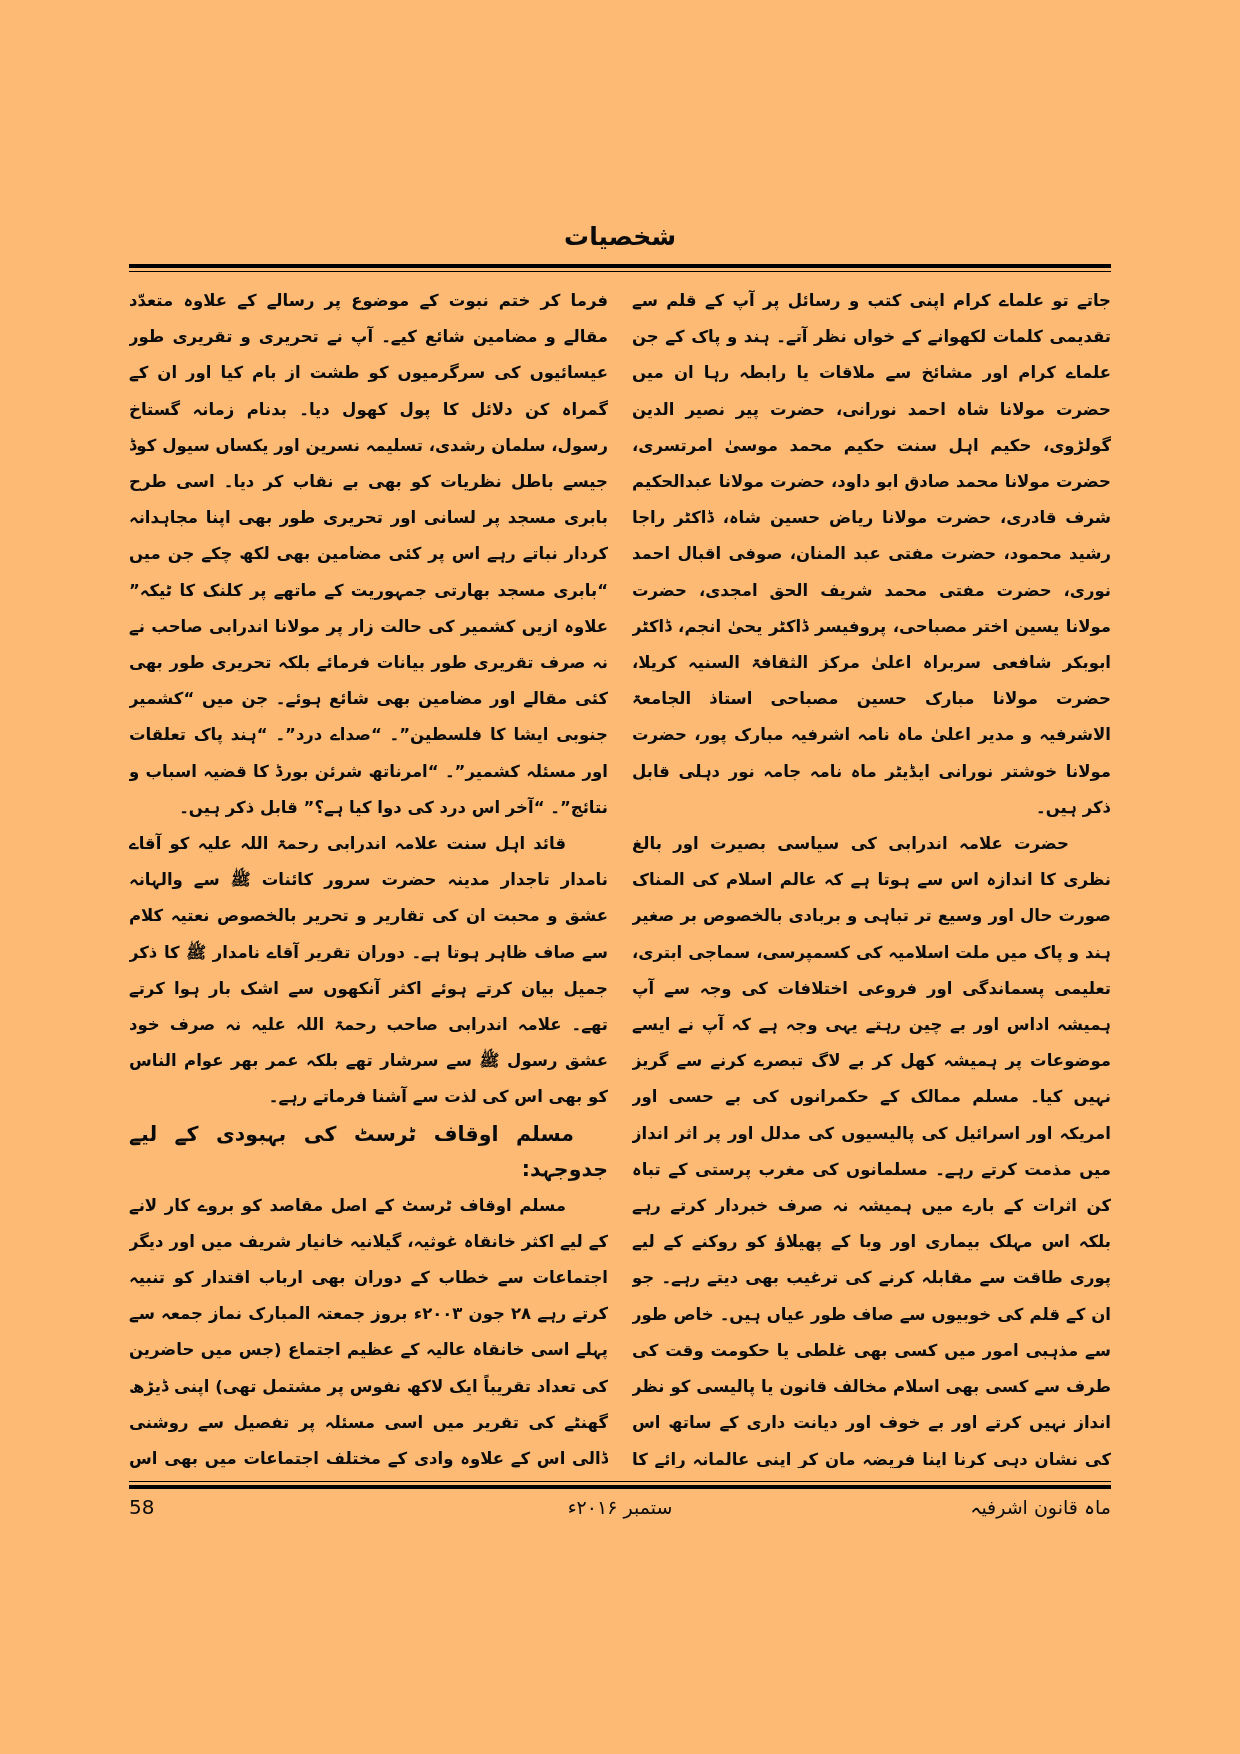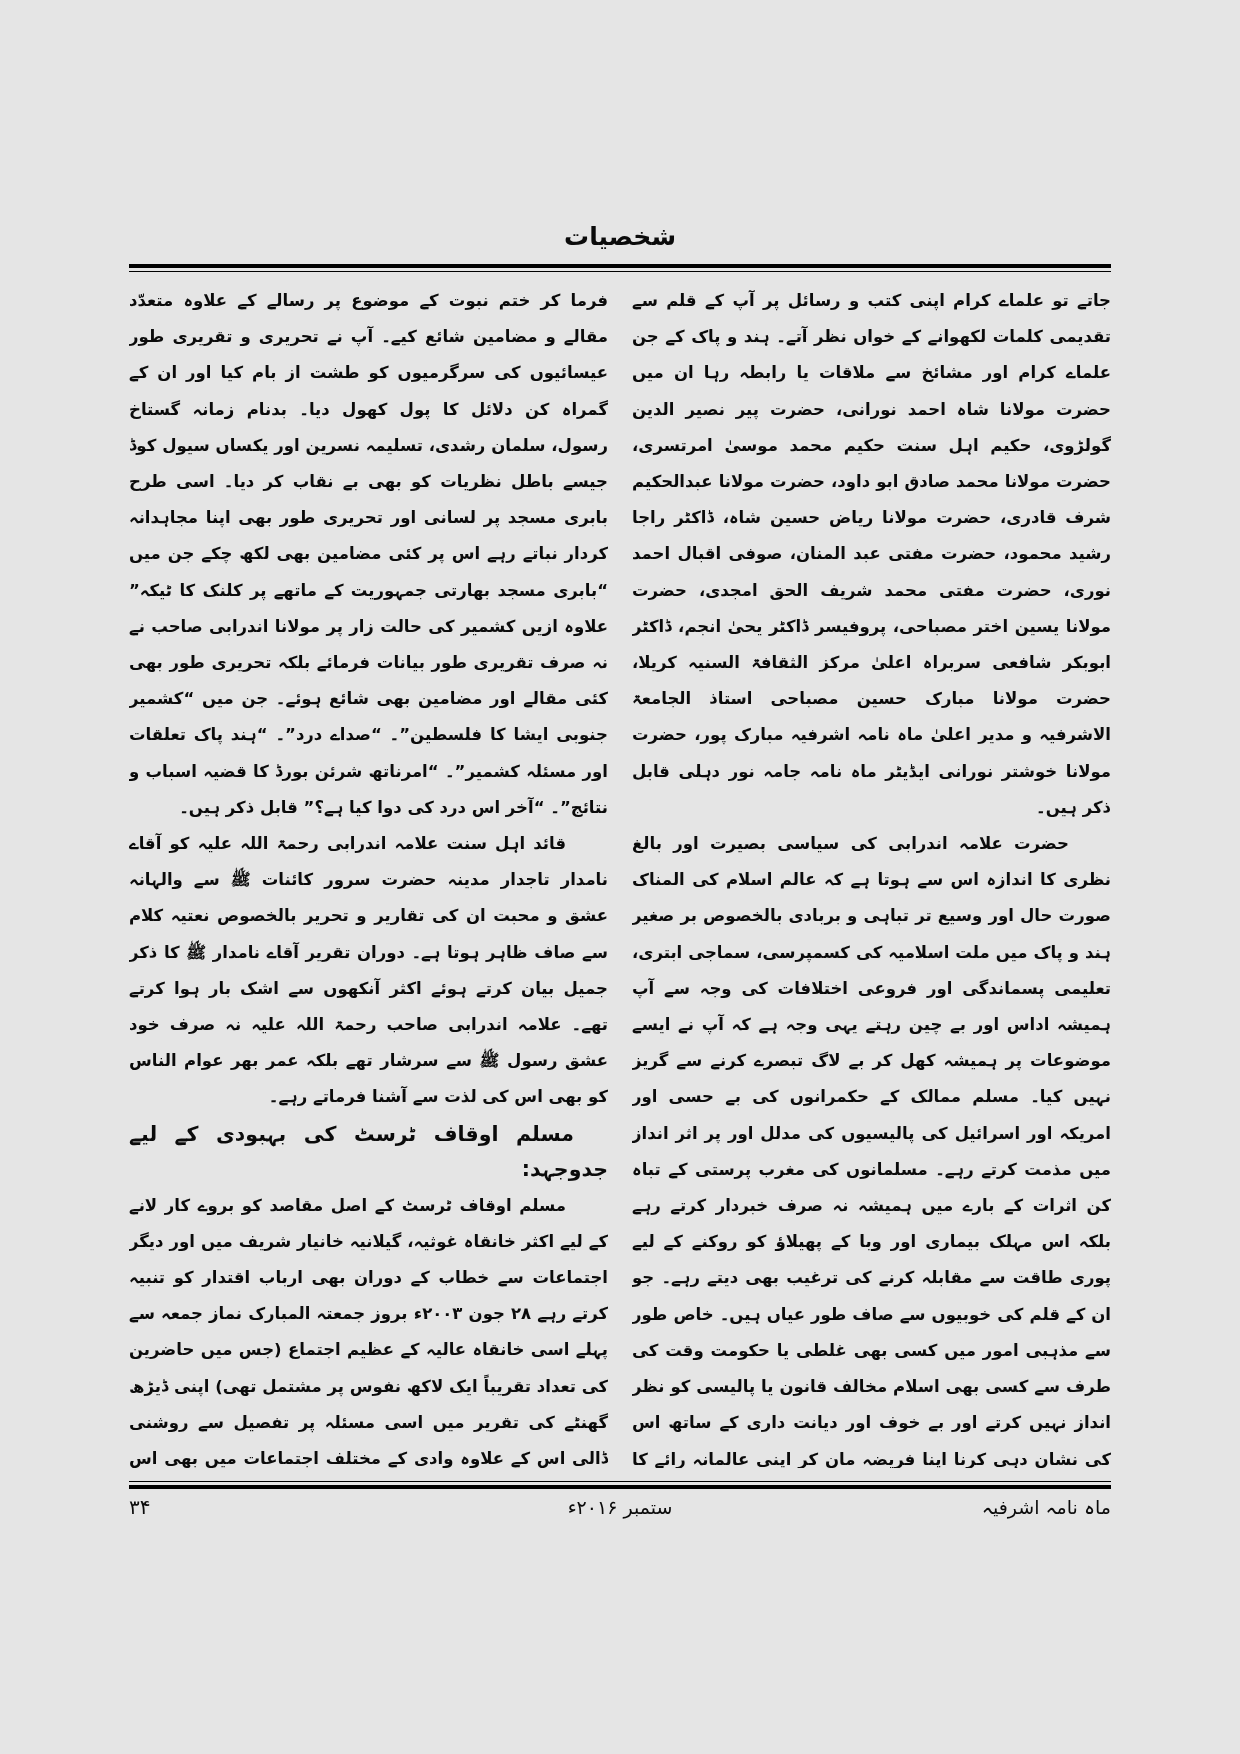--- a/index.html
+++ b/index.html
@@ -4,21 +4,21 @@
 <style>
   html, body {
     margin: 0;
     padding: 0;
     background: #ffffff;
   }
   .page {
     position: relative;
     width: 1240px;
     height: 1754px;
-    background: #e5e5e5;
+    background: #fdba74;
     color: #0b0b0b;
     font-family: "DejaVu Sans", sans-serif;
     direction: rtl;
     overflow: hidden;
   }
   .section-title {
     position: absolute;
     top: 222px;
     left: 0;
     right: 0;
@@ -110,18 +110,18 @@
       <p class="para indent">قائد اہل سنت علامہ اندرابی رحمۃ اللہ علیہ کو آقاے نامدار تاجدار مدینہ حضرت سرور کائنات ﷺ سے والہانہ عشق و محبت ان کی تقاریر و تحریر بالخصوص نعتیہ کلام سے صاف ظاہر ہوتا ہے۔ دوران تقریر آقاے نامدار ﷺ کا ذکر جمیل بیان کرتے ہوئے اکثر آنکھوں سے اشک بار ہوا کرتے تھے۔ علامہ اندرابی صاحب رحمۃ اللہ علیہ نہ صرف خود عشق رسول ﷺ سے سرشار تھے بلکہ عمر بھر عوام الناس کو بھی اس کی لذت سے آشنا فرماتے رہے۔</p>
       <h2 class="sub-heading">مسلم اوقاف ٹرسٹ کی بہبودی کے لیے جدوجہد:</h2>
       <p class="para indent">مسلم اوقاف ٹرسٹ کے اصل مقاصد کو بروے کار لانے کے لیے اکثر خانقاہ غوثیہ، گیلانیہ خانیار شریف میں اور دیگر اجتماعات سے خطاب کے دوران بھی ارباب اقتدار کو تنبیہ کرتے رہے ۲۸ جون ۲۰۰۳ء بروز جمعتہ المبارک نماز جمعہ سے پہلے اسی خانقاہ عالیہ کے عظیم اجتماع (جس میں حاضرین کی تعداد تقریباً ایک لاکھ نفوس پر مشتمل تھی) اپنی ڈیڑھ گھنٹے کی تقریر میں اسی مسئلہ پر تفصیل سے روشنی ڈالی اس کے علاوہ وادی کے مختلف اجتماعات میں بھی اس کا ذکر دہراتے رہے۔ بالآخر کافی جدوجہد کرنے کے بعد مسلم اوقاف ٹرسٹ کے اُس وقت کے وائس چیرمین نے قائد اہل سنت سے رابطہ قائم کر کے یہ جاننا چاہا کہ آپ کس طرح کی اصلاح چاہتے ہیں۔ بہر حال قائد اہل سنت کے ساتھ ایک میٹنگ منعقد کی گئی جس میں یہ طے ہوا کہ ایک کثیر المقاصد اسلامی یونیورسٹی قائم کی جائے جس میں دور حاضر کے تمام علوم و فنون، سائنس، ٹیکنالوجی، وغیرہ کی</p>
     </div>
 
   </div>
 
   <div class="rule rule-footer"></div>
 
   <div class="footer">
-    <span class="f-right">ماہ نامہ اشرفیہ</span>
+    <span class="f-right">ماہ قانون اشرفیہ</span>
     <span class="f-center">ستمبر ۲۰۱۶ء</span>
-    <span class="f-left">۳۴</span>
+    <span class="f-left">58</span>
   </div>
 
 </div>
 
 </body></html>

